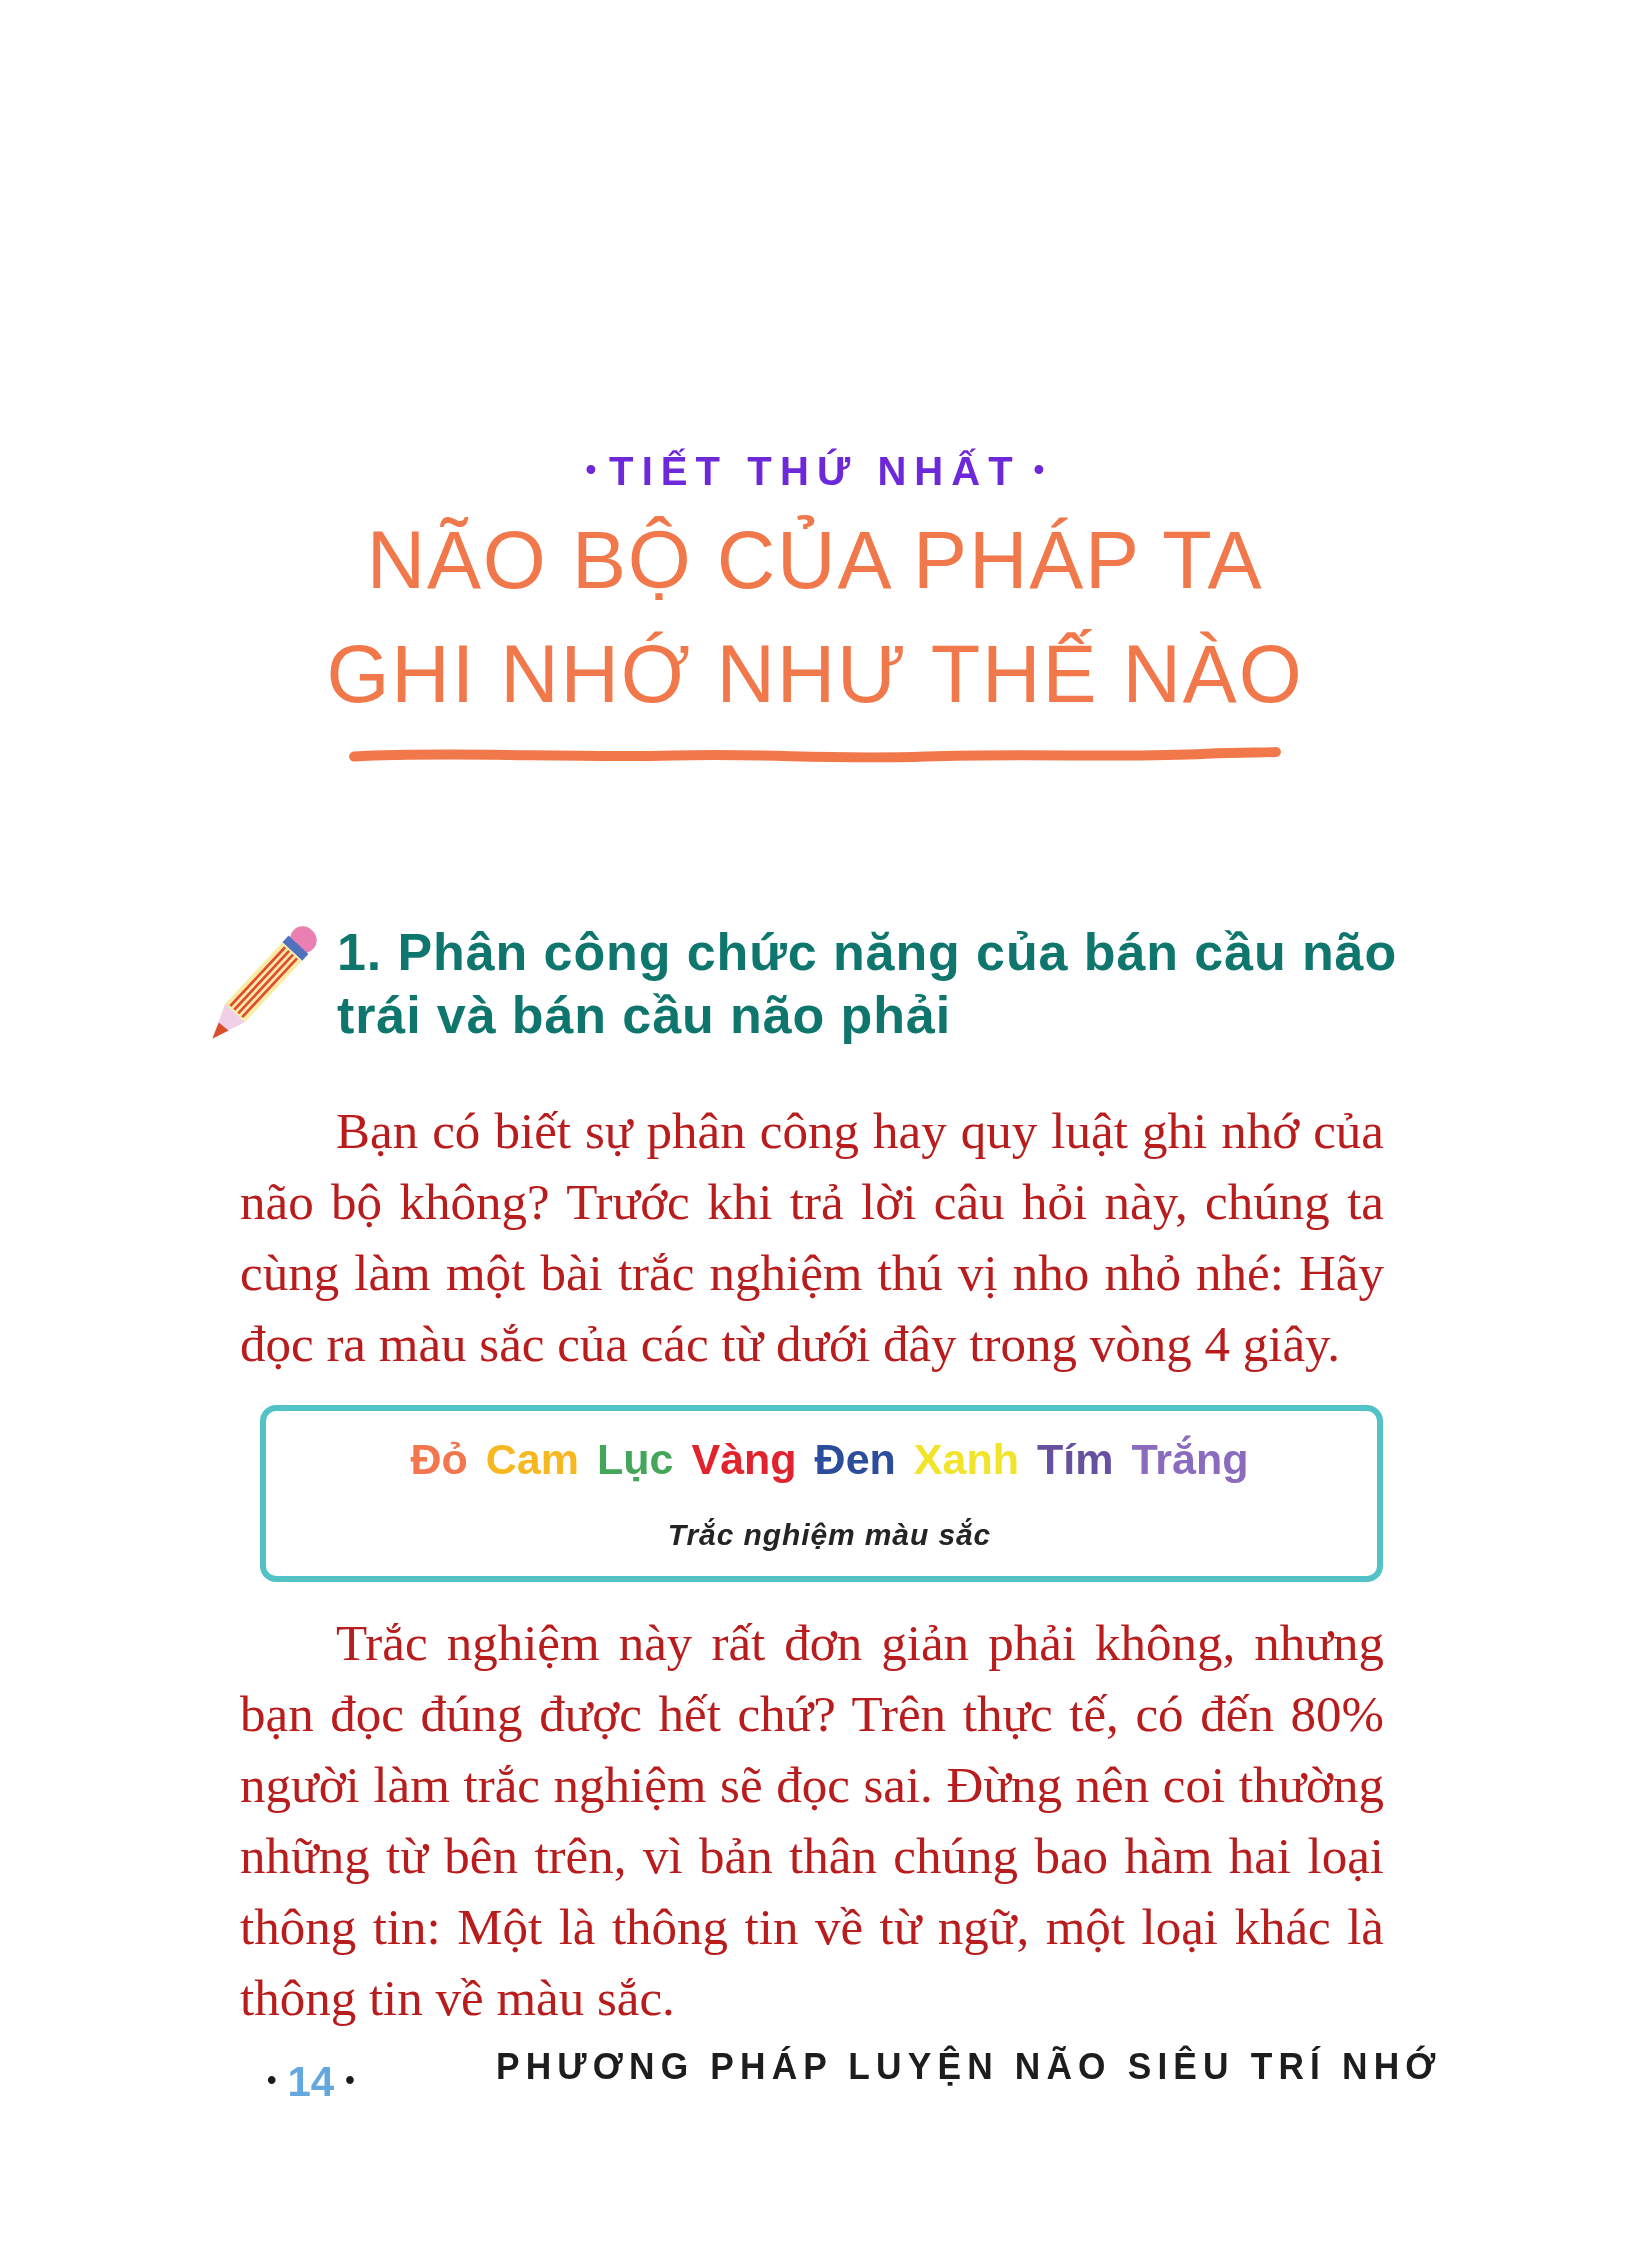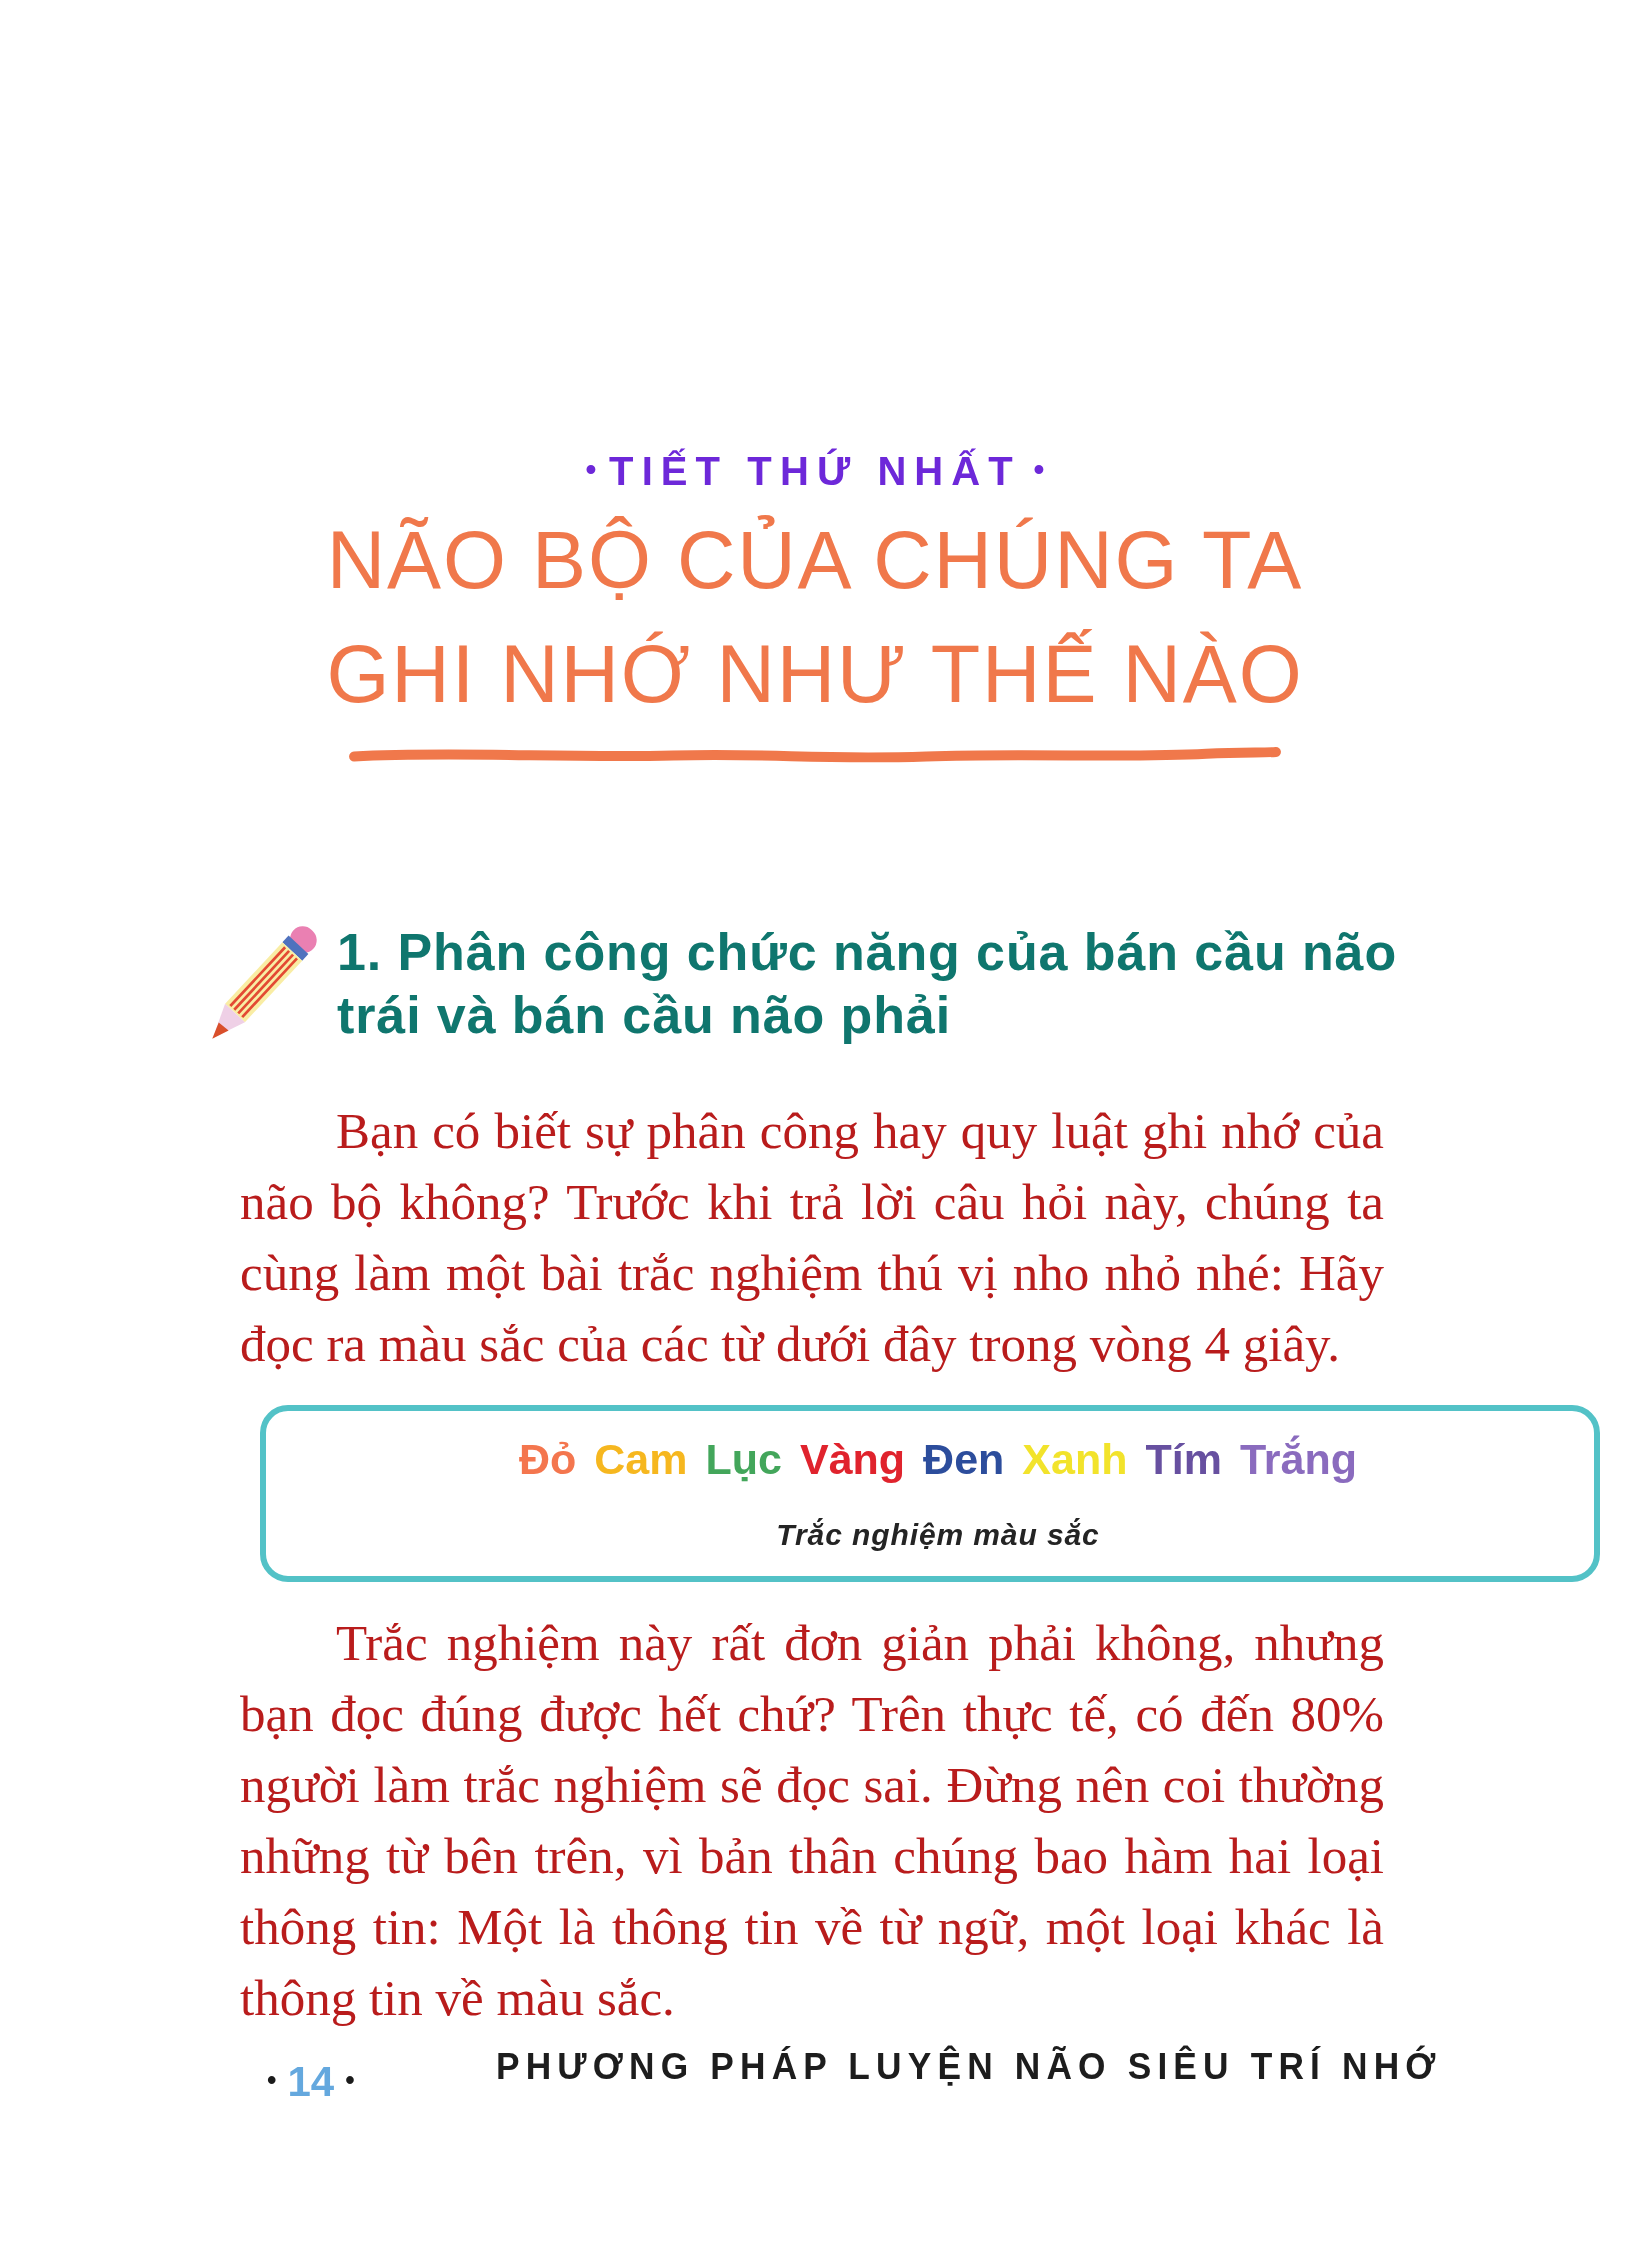--- a/index.html
+++ b/index.html
@@ -54,24 +54,24 @@
     color:#b91c1c;
     text-align:justify;
     text-indent:96px;
   }
   .para1{ top:1096px; }
   .para2{ top:1608px; }
 
   
   .color-box{
     position:absolute; left:260px; top:1405px;
-    width:1340px; height:177px;
+    width:1123px; height:177px;
     box-sizing:border-box;
     border:6.3px solid #53C2C7;
-    border-radius:28px;
+    border-radius:16px;
     display:flex; flex-direction:column; align-items:center;
     background:#ffffff;
     padding-left:16px;
   }
   .color-words{
     margin-top:23.5px;
     font-size:43px; font-weight:bold; letter-spacing:0;
     white-space:nowrap;
   }
   .color-words .ctw{ margin:0 9px; }
@@ -103,21 +103,21 @@
   }
 </style>
 </head>
 <body>
 
 <div class="page">
 
   <div class="section-label"><span class="dot">•</span><span>TIẾT THỨ NHẤT</span><span class="dot">•</span></div>
 
   <div class="chapter-title">
-    <div>NÃO BỘ CỦA CHÚNG TA</div>
+    <div>NÃO BỘ CỦA PHÁP TA</div>
     <div>GHI NHỚ NHƯ THẾ NÀO</div>
   </div>
 
   <svg class="title-underline" width="935" height="23.5" viewBox="0 0 1034 26">
     <path d="M7 16 C 120 10, 240 18, 360 15 C 470 12, 520 20, 640 16 C 760 12, 860 18, 950 13 C 990 11, 1012 12, 1027 11" fill="none" stroke="#F0784B" stroke-width="11" stroke-linecap="round"></path>
   </svg>
 
   <svg class="pencil-icon" width="161" height="159" viewBox="0 0 178 176">
     <g transform="rotate(43 89 88)">
       <rect x="74" y="6" width="30" height="28" rx="14" fill="#EA80B2"></rect>

